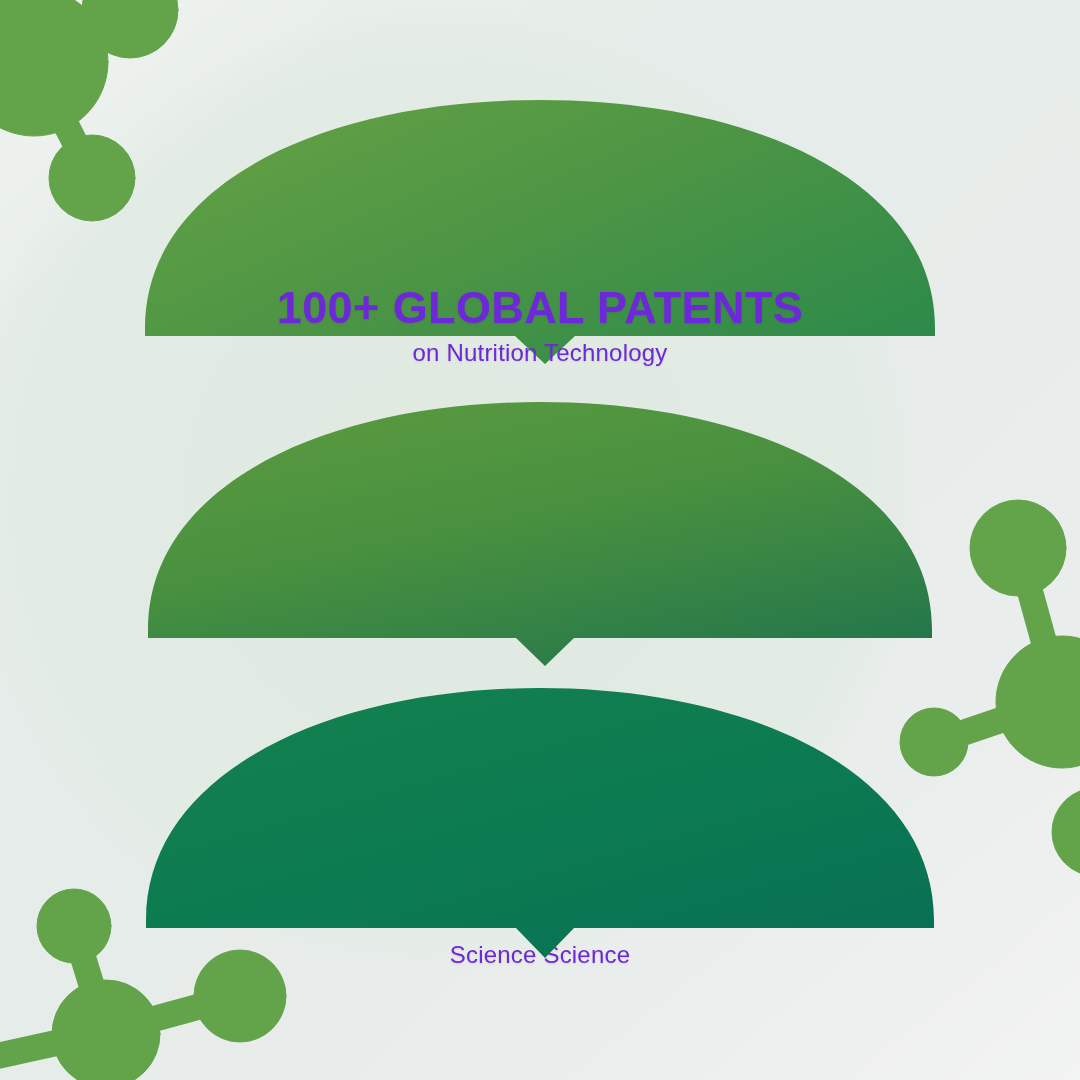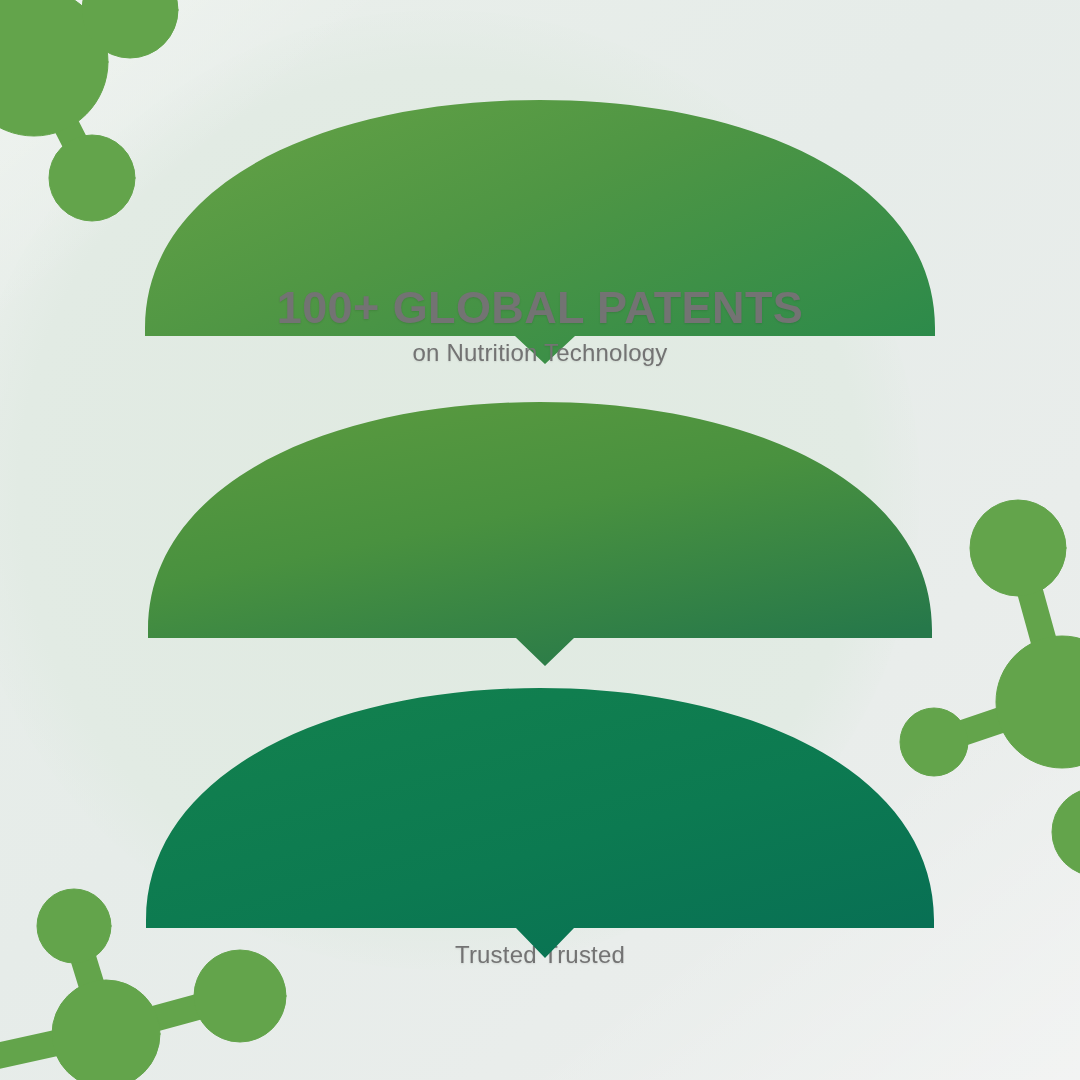--- a/index.html
+++ b/index.html
@@ -83,21 +83,21 @@
   .tier svg {
     display: block;
     width: 1080px;
   }
 
   .tier-text {
     position: absolute;
     left: 0;
     width: 1080px;
     text-align: center;
-    color: #737373;
+    color: #6d28d9;
     text-shadow: 0 1px 2px rgba(0,0,0,0.10);
   }
   .headline {
     font-size: 45px;
     font-weight: bold;
     letter-spacing: 0.4px;
     line-height: 1.08;
     margin: 0;
     white-space: pre-line;
   }
@@ -182,21 +182,21 @@
           <linearGradient id="grad2" x1="0.15" y1="0" x2="0.75" y2="1">
             <stop offset="0%" stop-color="#5a9a3f"></stop>
             <stop offset="45%" stop-color="#49913f"></stop>
             <stop offset="100%" stop-color="#26784a"></stop>
           </linearGradient>
         </defs>
         <path d="M148,242 L148,234 C148,88 328,6 540,6 C752,6 932,88 932,234 L932,242 L574,242 L545,270 L516,242 Z" fill="url(#grad2)"></path>
       </svg>
       <div class="tier-text" id="tier2-text">
         <p class="headline">32 CLINICAL TRIALS</p>
-        <p class="subline">Trusted Trusted</p>
+        <p class="subline">Science Science</p>
       </div>
     </div>
 
     <div class="tier" style="top:682px;">
       <svg viewBox="0 0 1080 278" height="278">
         <defs>
           <linearGradient id="grad3" x1="0.1" y1="0.1" x2="0.85" y2="1">
             <stop offset="0%" stop-color="#12804e"></stop>
             <stop offset="55%" stop-color="#0c7a51"></stop>
             <stop offset="100%" stop-color="#087054"></stop>

